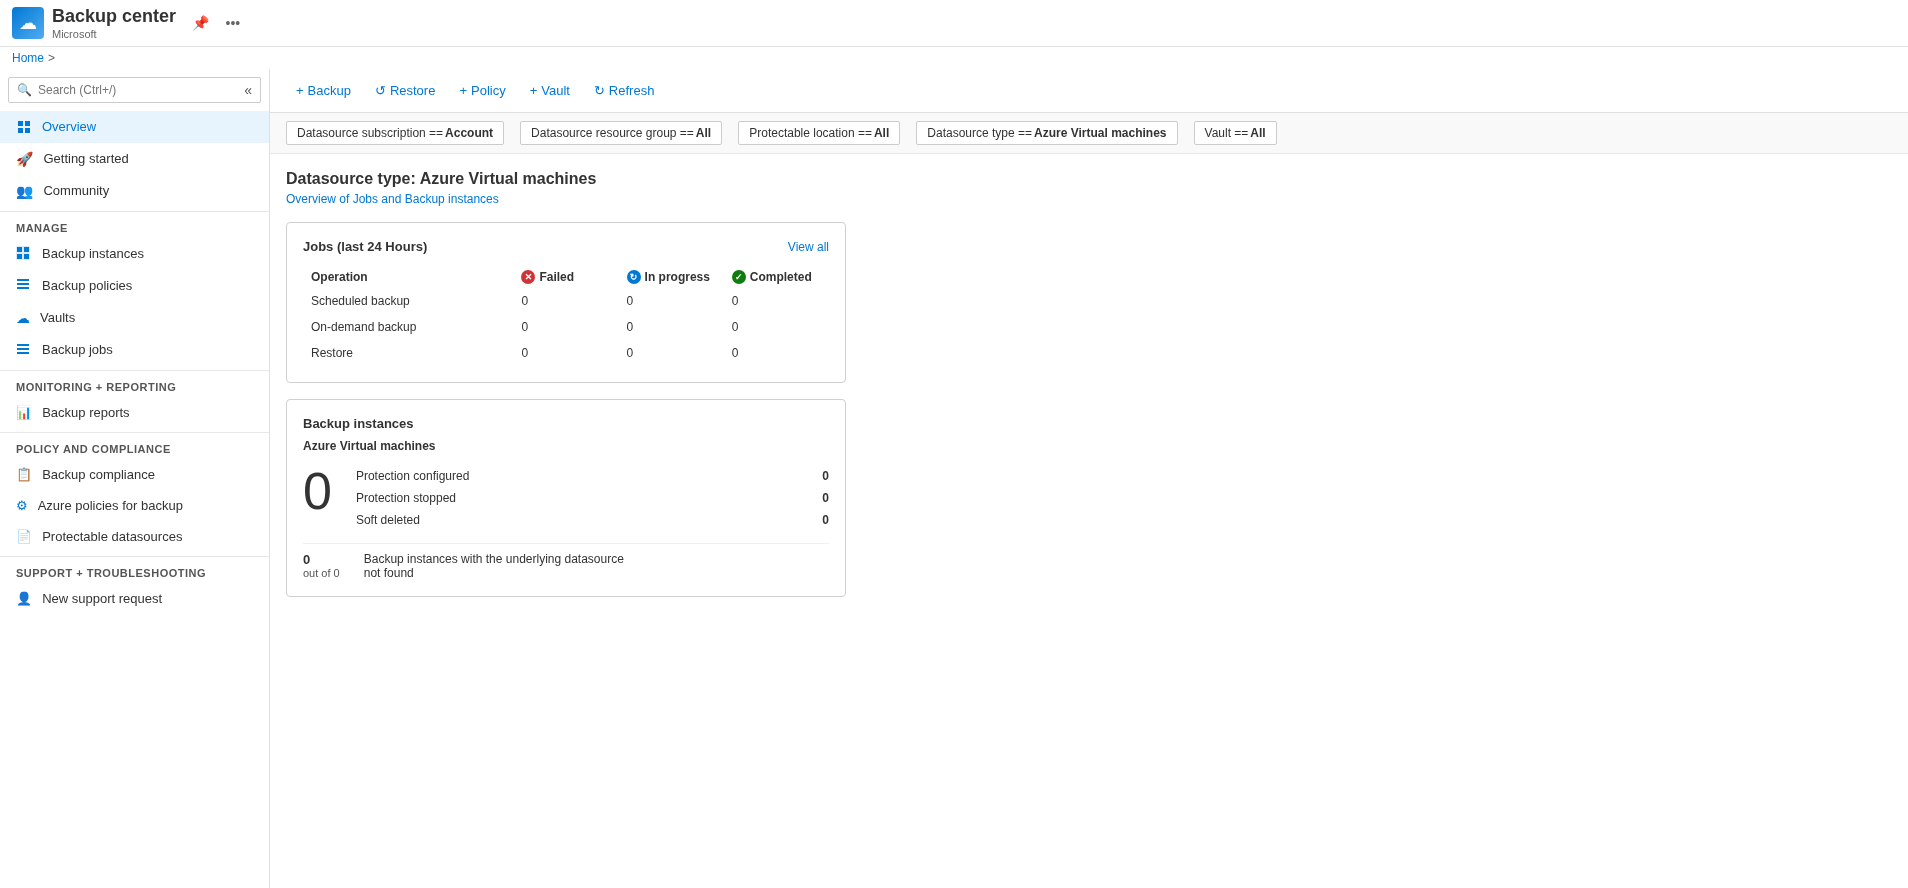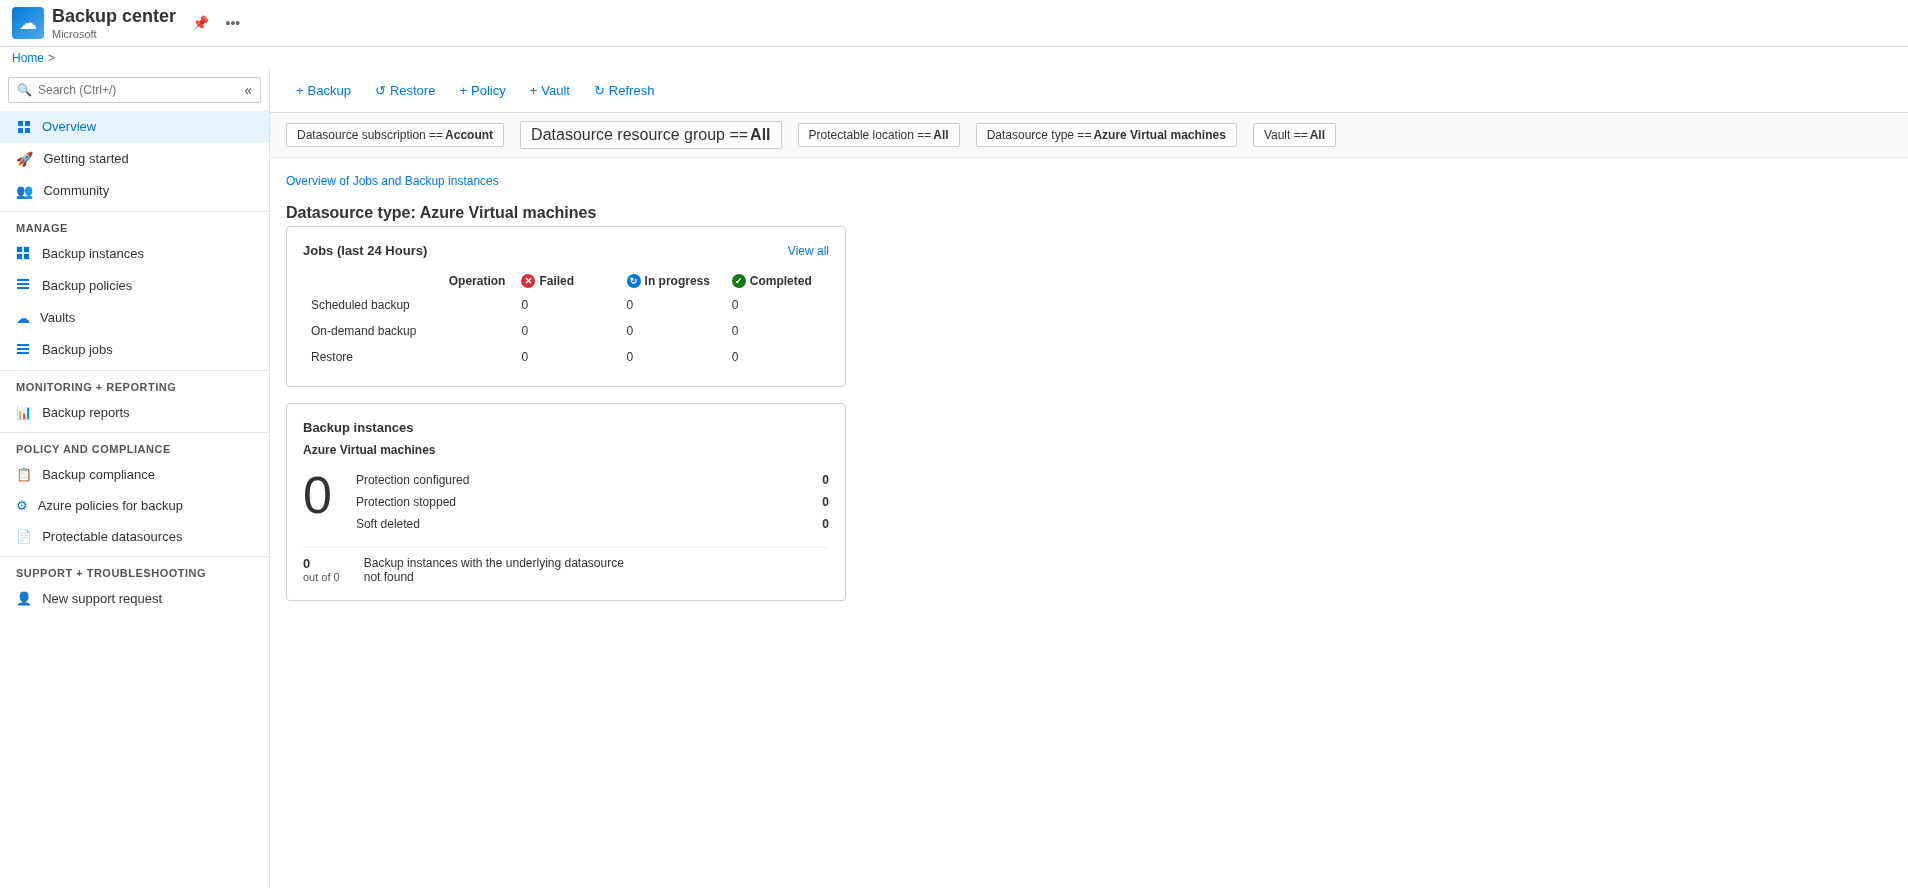--- a/index.html
+++ b/index.html
@@ -160,51 +160,51 @@
         <span>↻</span>
         <span>Refresh</span>
       </button>
     </div>
 
     <div style="display:flex;align-items:center;padding:8px 16px;gap:16px;background:#f9f9f9;border-bottom:1px solid #e8e8e8;flex-wrap:wrap;">
       <div style="display:flex;align-items:center;padding:4px 10px;border:1px solid #ccc;border-radius:2px;font-size:12px;background:#fff;cursor:pointer;gap:2px;white-space:nowrap;">
         <span>Datasource subscription == </span>
         <span style="font-weight:700;">Account</span>
       </div>
-      <div style="display:flex;align-items:center;padding:4px 10px;border:1px solid #ccc;border-radius:2px;font-size:16px;background:#fff;cursor:pointer;gap:2px;white-space:nowrap;">
+      <div style="display:flex;align-items:center;padding:4px 10px;border:1px solid #ccc;border-radius:2px;font-size:12px;background:#fff;cursor:pointer;gap:2px;white-space:nowrap;">
         <span>Datasource resource group == </span>
         <span style="font-weight:700;">All</span>
       </div>
       <div style="display:flex;align-items:center;padding:4px 10px;border:1px solid #ccc;border-radius:2px;font-size:12px;background:#fff;cursor:pointer;gap:2px;white-space:nowrap;">
         <span>Protectable location == </span>
         <span style="font-weight:700;">All</span>
       </div>
       <div style="display:flex;align-items:center;padding:4px 10px;border:1px solid #ccc;border-radius:2px;font-size:12px;background:#fff;cursor:pointer;gap:2px;white-space:nowrap;">
         <span>Datasource type == </span>
         <span style="font-weight:700;">Azure Virtual machines</span>
       </div>
       <div style="display:flex;align-items:center;padding:4px 10px;border:1px solid #ccc;border-radius:2px;font-size:12px;background:#fff;cursor:pointer;gap:2px;white-space:nowrap;">
         <span>Vault == </span>
         <span style="font-weight:700;">All</span>
       </div>
     </div>
 
     <div style="padding:16px;flex:1;">
+      <div style="font-size:16px;font-weight:600;margin-bottom:4px;">Datasource type: Azure Virtual machines</div>
       <div style="font-size:12px;color:#0078d4;margin-bottom:16px;">Overview of Jobs and Backup instances</div>
-      <div style="font-size:16px;font-weight:600;margin-bottom:4px;">Datasource type: Azure Virtual machines</div>
 
       <div style="border:1px solid #d0d0d0;border-radius:4px;padding:16px;margin-bottom:16px;max-width:560px;background:#fff;">
         <div style="display:flex;justify-content:space-between;align-items:flex-end;margin-bottom:12px;">
           <span style="font-size:13px;font-weight:600;">Jobs (last 24 Hours)</span>
           <a style="color:#0078d4;font-size:12px;cursor:pointer;text-decoration:none;">View all</a>
         </div>
         <table style="width:100%;border-collapse:collapse;">
           <thead>
             <tr>
-              <th style="text-align:right;font-size:12px;font-weight:600;padding:4px 8px;color:#333;width:40%;">
+              <th style="text-align:left;font-size:12px;font-weight:600;padding:4px 8px;color:#333;width:40%;">
                 <span>Operation</span>
               </th>
               <th style="text-align:left;font-size:12px;font-weight:600;padding:4px 8px;color:#333;width:20%;">
                 <div style="display:flex;align-items:center;gap:4px;">
                   <div style="width:14px;height:14px;border-radius:50%;background:#d13438;display:flex;align-items:center;justify-content:center;color:white;font-size:9px;font-weight:bold;flex-shrink:0;">✕</div>
                   <span>Failed</span>
                 </div>
               </th>
               <th style="text-align:left;font-size:12px;font-weight:600;padding:4px 8px;color:#333;width:20%;">
                 <div style="display:flex;align-items:center;gap:4px;">

